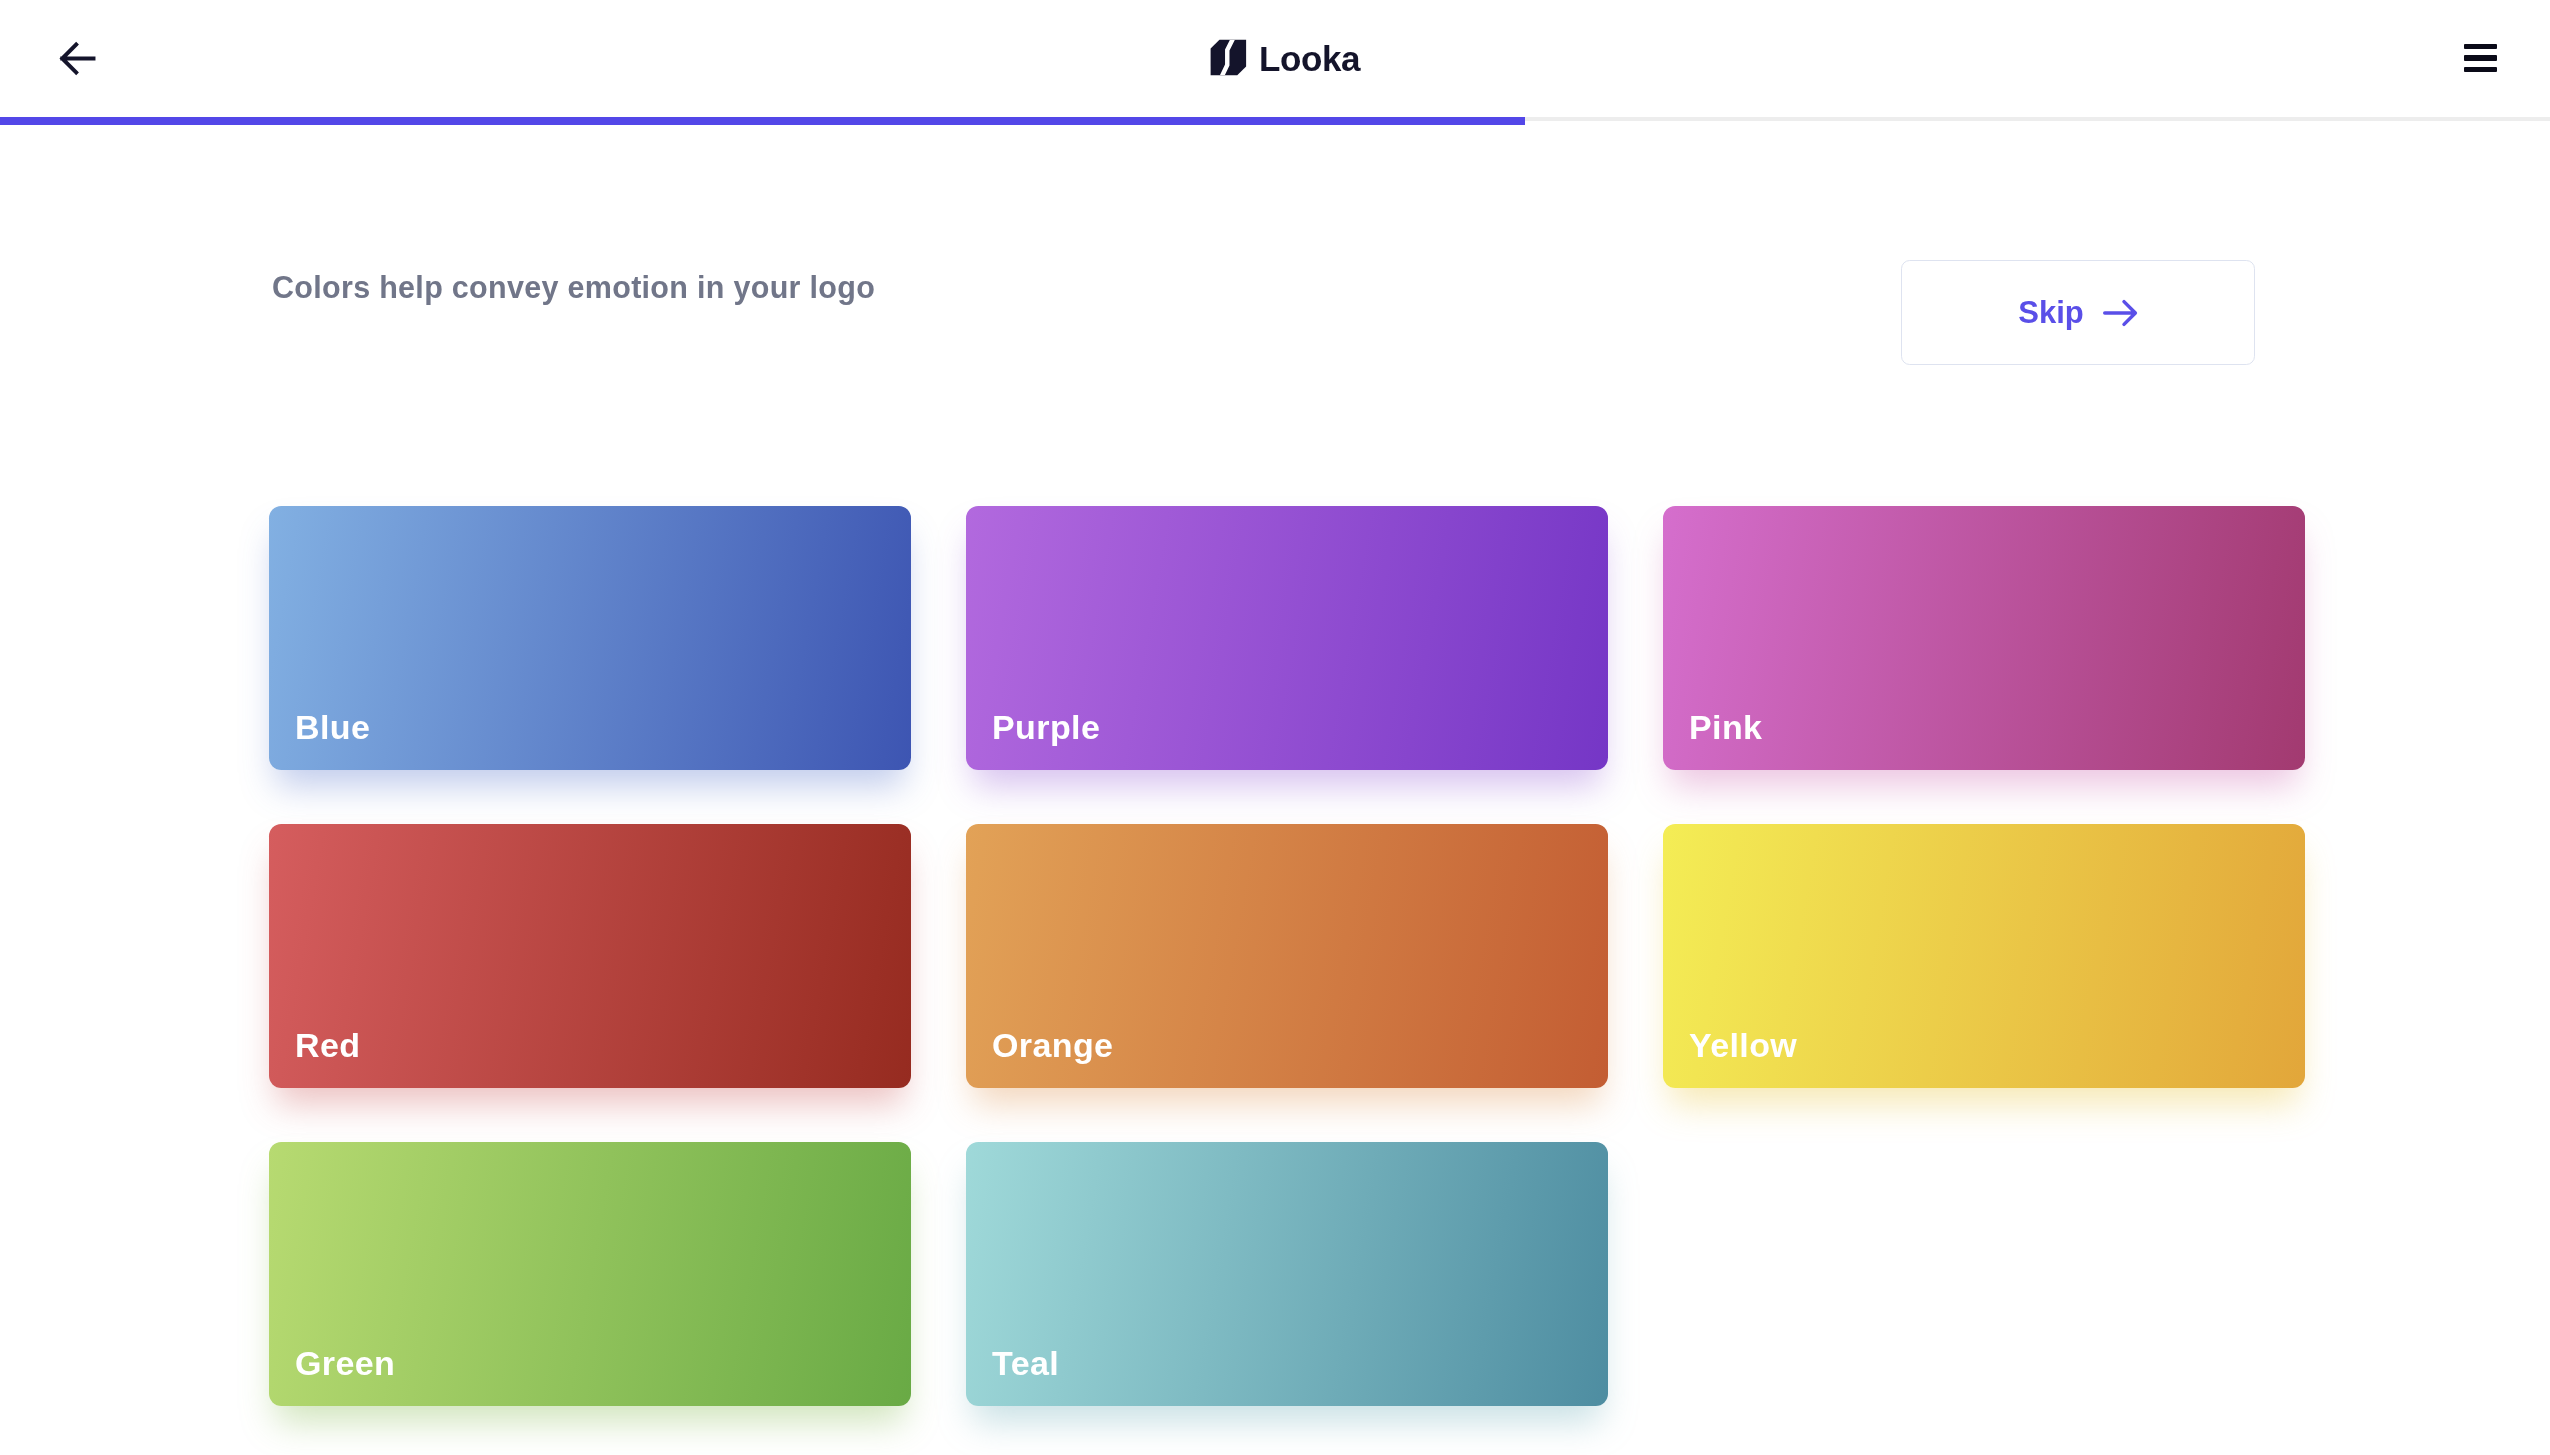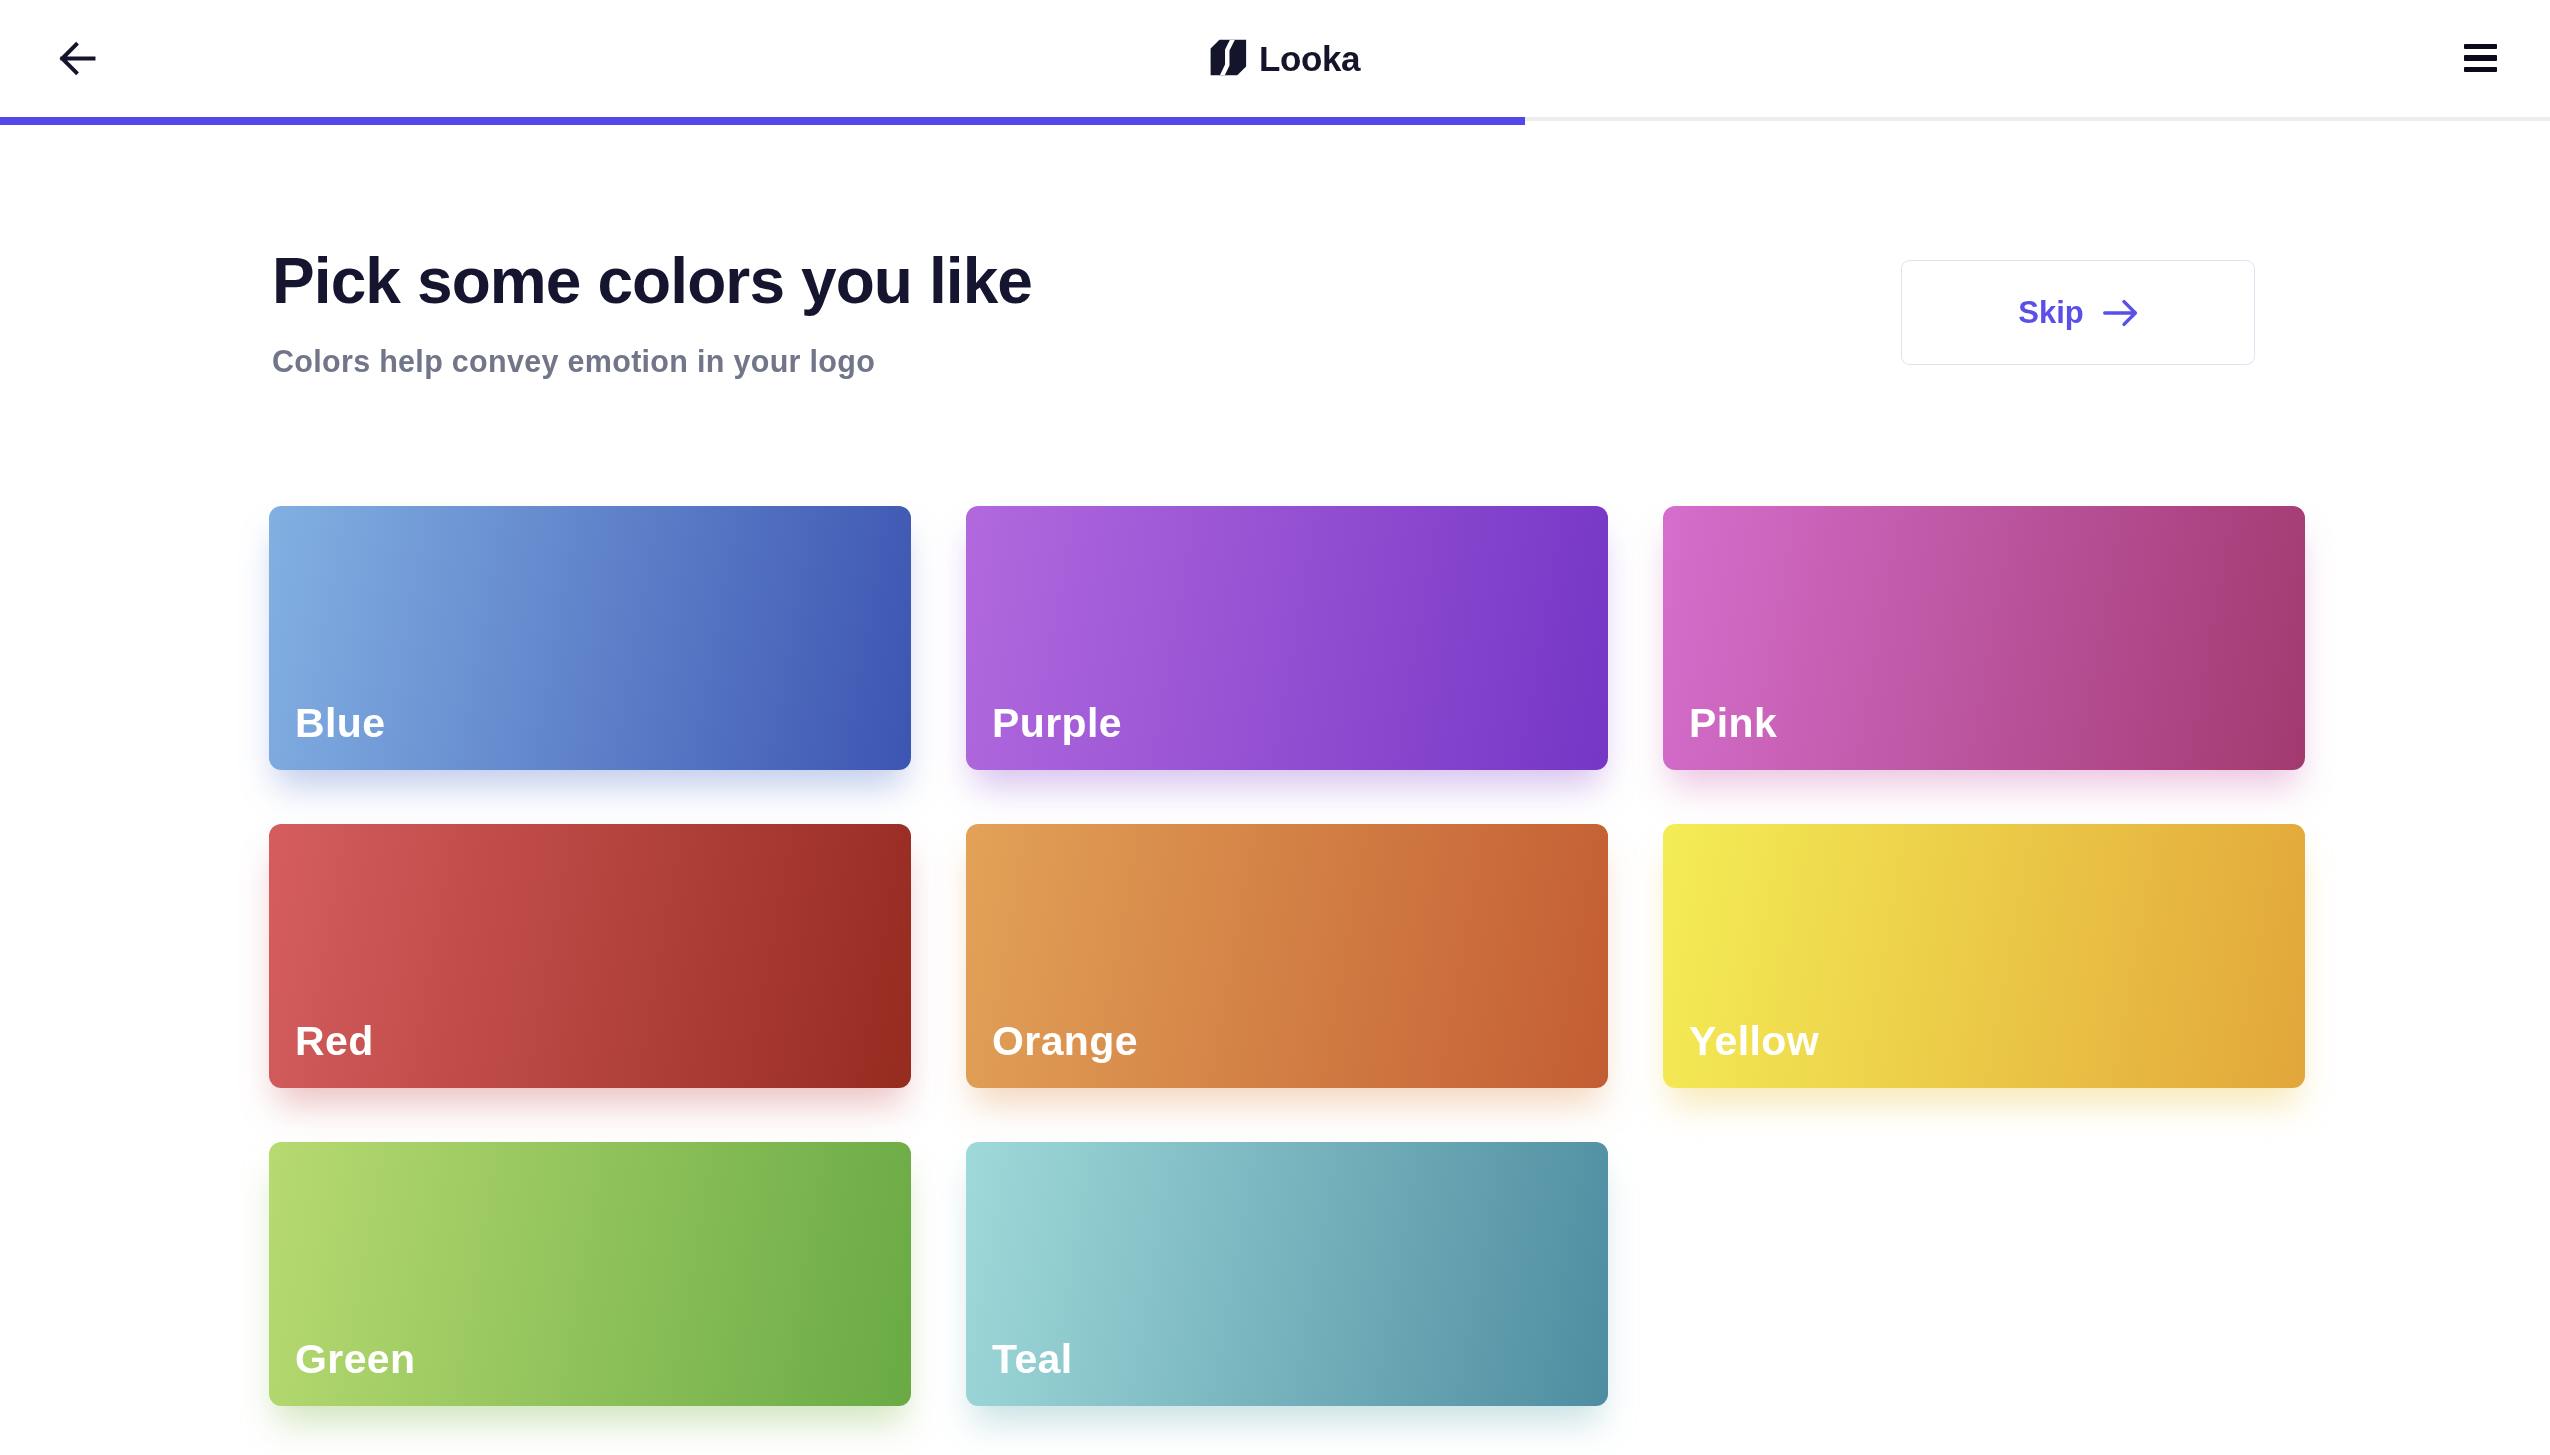--- a/index.html
+++ b/index.html
@@ -119,21 +119,21 @@
     row-gap: 54px;
   }
   .card {
     position: relative;
     border-radius: 12.2px;
     cursor: pointer;
   }
   .card-label {
     position: absolute;
     left: 26px; bottom: 22.7px;
-    font-size: 41px;
+    font-size: 34px;
     font-weight: 700;
     letter-spacing: 0.4px;
     color: #ffffff;
   }
 </style>
 </head>
 <body>
 
 <header class="header">
 
@@ -166,21 +166,20 @@
     <span class="bar"></span>
   </button>
 </header>
 
 <div class="progress">
   <div class="progress-track"></div>
   <div class="progress-fill" id="progress-fill" style="width: 59.8%;"></div>
 </div>
 
 <div class="headline-wrap">
-  <h1 class="page-title">Pick some colors you like</h1>
   <p class="page-subtitle">Colors help convey emotion in your logo</p>
 </div>
 
 <button class="skip-btn">
   <span class="skip-label">Skip</span>
   <span>
     <svg class="skip-arrow" width="35" height="28" viewBox="0 0 40 32" fill="none">
       <path d="M24 3 L37 16 L24 29 M2 16 H36" stroke="#5a4fe8" stroke-width="4" stroke-linecap="round" stroke-linejoin="round"></path>
     </svg>
   </span>

